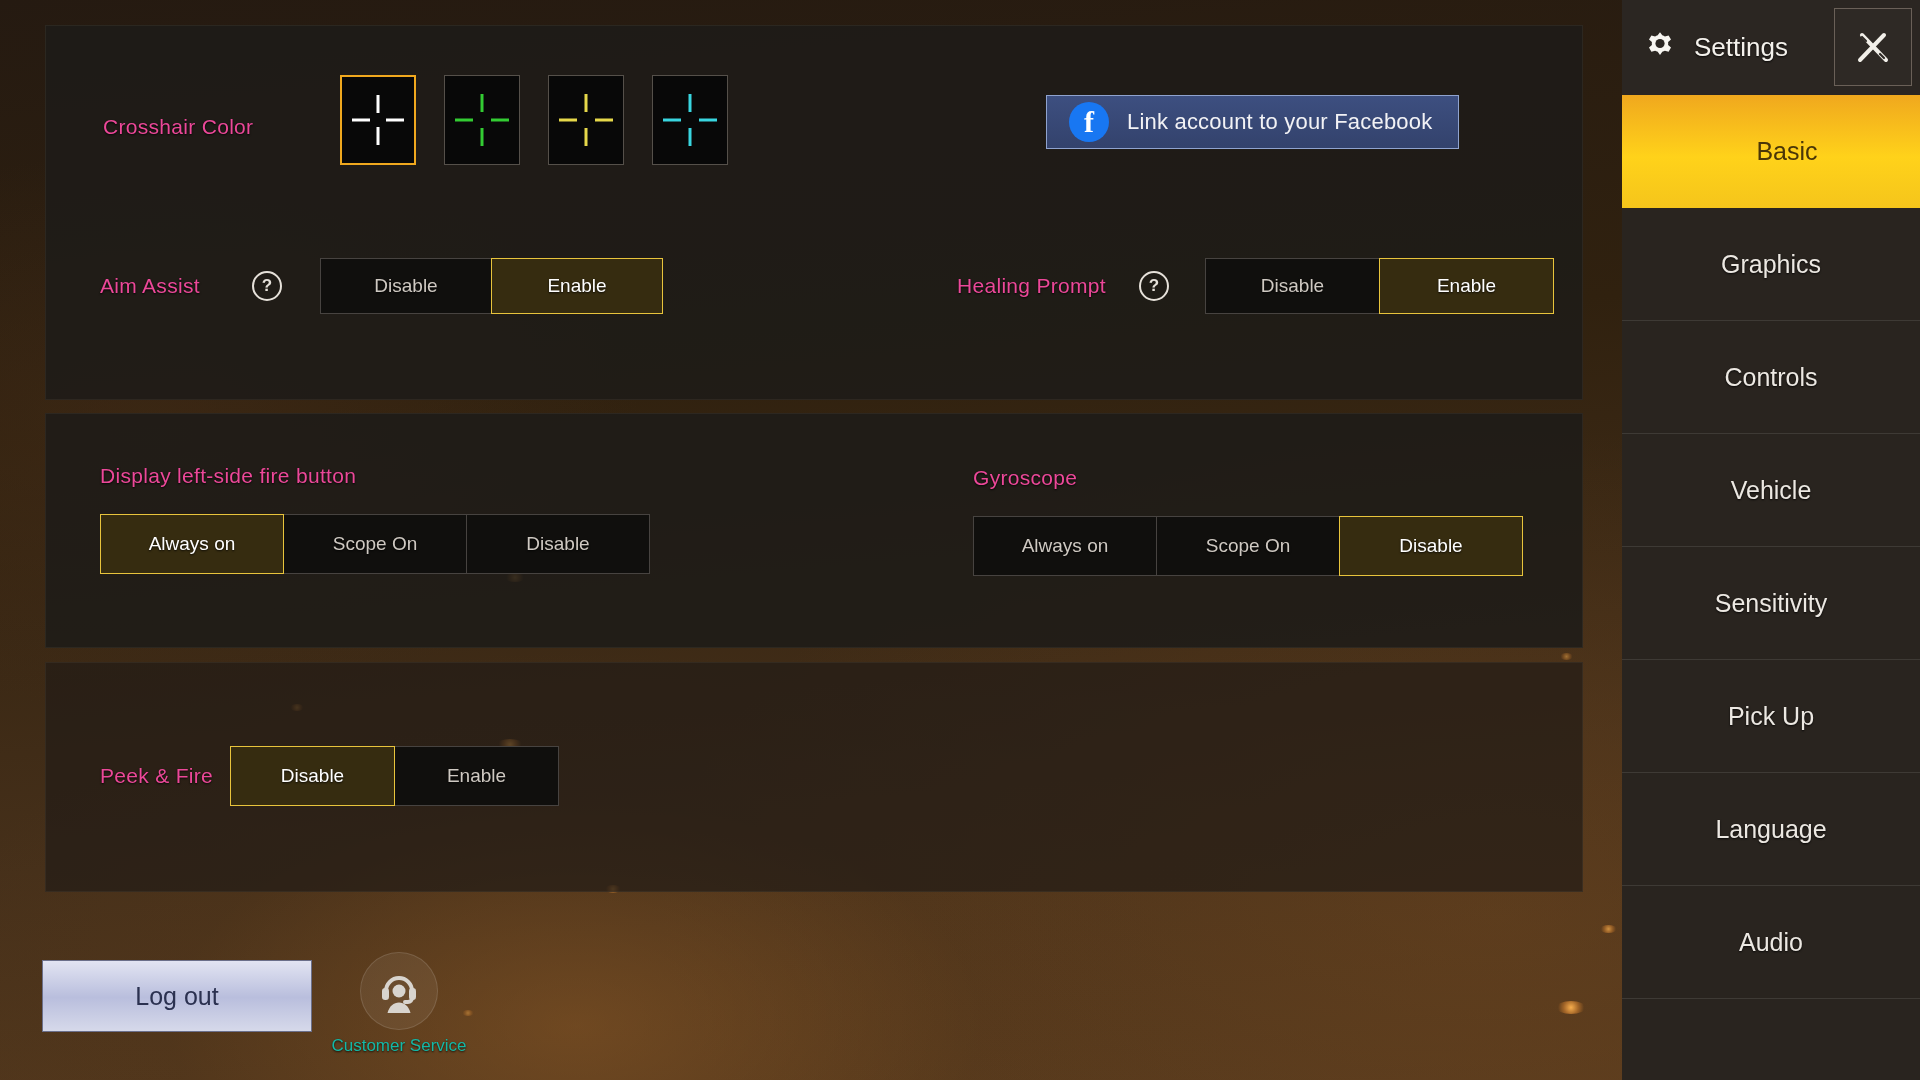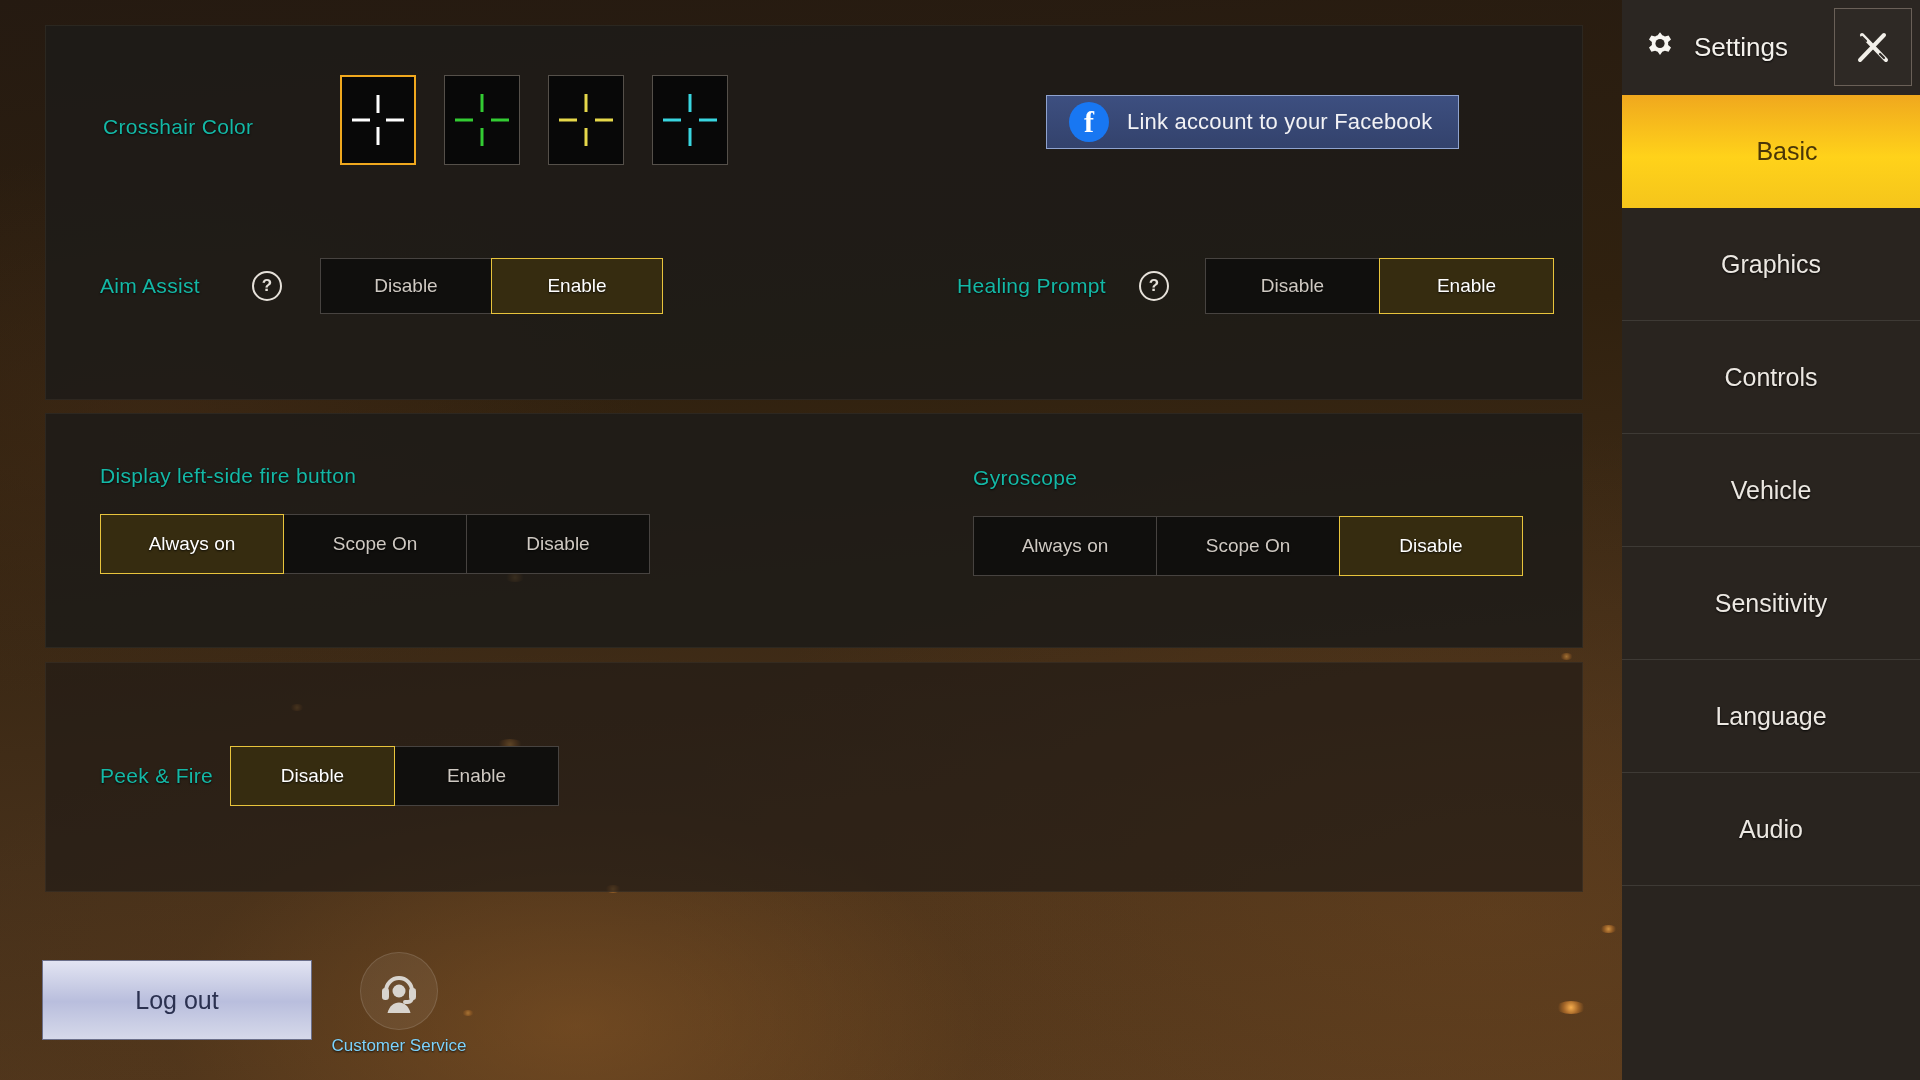--- a/index.html
+++ b/index.html
@@ -41,21 +41,21 @@
     position: absolute;
     background: rgba(30,27,24,0.88);
     border: 1px solid rgba(90,80,70,0.22);
   }
   .panel.p1 { left: 45px; top: 25px;  width: 1538px; height: 375px; }
   .panel.p2 { left: 45px; top: 413px; width: 1538px; height: 235px; }
   .panel.p3 { left: 45px; top: 662px; width: 1538px; height: 230px;
               background: rgba(34,28,22,0.72); }
 
   .lbl {
-    color: #14b8a6;
+    color: #ec4899;
     font-size: 21px;
     letter-spacing: 0.3px;
     white-space: nowrap;
     text-shadow: 0 1px 2px rgba(0,0,0,0.85);
   }
 
   
   .row-crosshair { position: absolute; left: 55px; top: 75px; width: 1470px; height: 110px; }
   .crosshair-label { position: absolute; left: 48px; top: 40px; }
   .swatches { position: absolute; left: 285px; top: 0; display: flex; gap: 28px; }
@@ -146,41 +146,41 @@
 
   
   .row-peek { position: absolute; left: 100px; top: 746px; display: flex; align-items: center; }
   .row-peek .lbl { width: 110px; }
   .row-peek .seg { margin-left: 20px; }
   .row-peek .seg-btn { width: 165px; height: 60px; }
 
   
   .logout {
     position: absolute; left: 42px; top: 960px;
-    width: 270px; height: 80px;
+    width: 270px; height: 72px;
     background: linear-gradient(180deg, #e2e4f2 0%, #b9bedd 52%, #d6d9ea 100%);
     border: 1px solid #6b6f8a;
     color: #2b3150;
     font-size: 25px;
     display: flex; align-items: center; justify-content: center;
     cursor: pointer;
   }
   .cs {
     position: absolute; left: 352px; top: 952px;
     width: 94px;
     display: flex; flex-direction: column; align-items: center;
     cursor: pointer;
   }
   .cs-circle {
     width: 78px; height: 78px; border-radius: 50%;
     background: rgba(255,255,255,0.07);
     border: 1px solid rgba(255,255,255,0.12);
     display: flex; align-items: center; justify-content: center;
   }
-  .cs-label { margin-top: 6px; color: #7dd3fc; font-size: 17px; white-space: nowrap;
+  .cs-label { margin-top: 6px; color: #14b8a6; font-size: 17px; white-space: nowrap;
               text-shadow: 0 1px 2px rgba(0,0,0,0.8); }
 
   
   .sidebar {
     position: absolute; right: 0; top: 0;
     width: 298px; height: 1080px;
     background: #29241f;
   }
   .sb-header {
     position: relative;
@@ -362,17 +362,18 @@
       </svg>
     </div>
   </div>
 
   <div class="sb-list">
     <div class="sb-item active">Basic</div>
     <div class="sb-item">Graphics</div>
     <div class="sb-item">Controls</div>
     <div class="sb-item">Vehicle</div>
     <div class="sb-item">Sensitivity</div>
+    <div class="sb-item">Pick Up</div>
     <div class="sb-item">Language</div>
     <div class="sb-item">Audio</div>
   </div>
 
 </div>
 
 </body></html>

